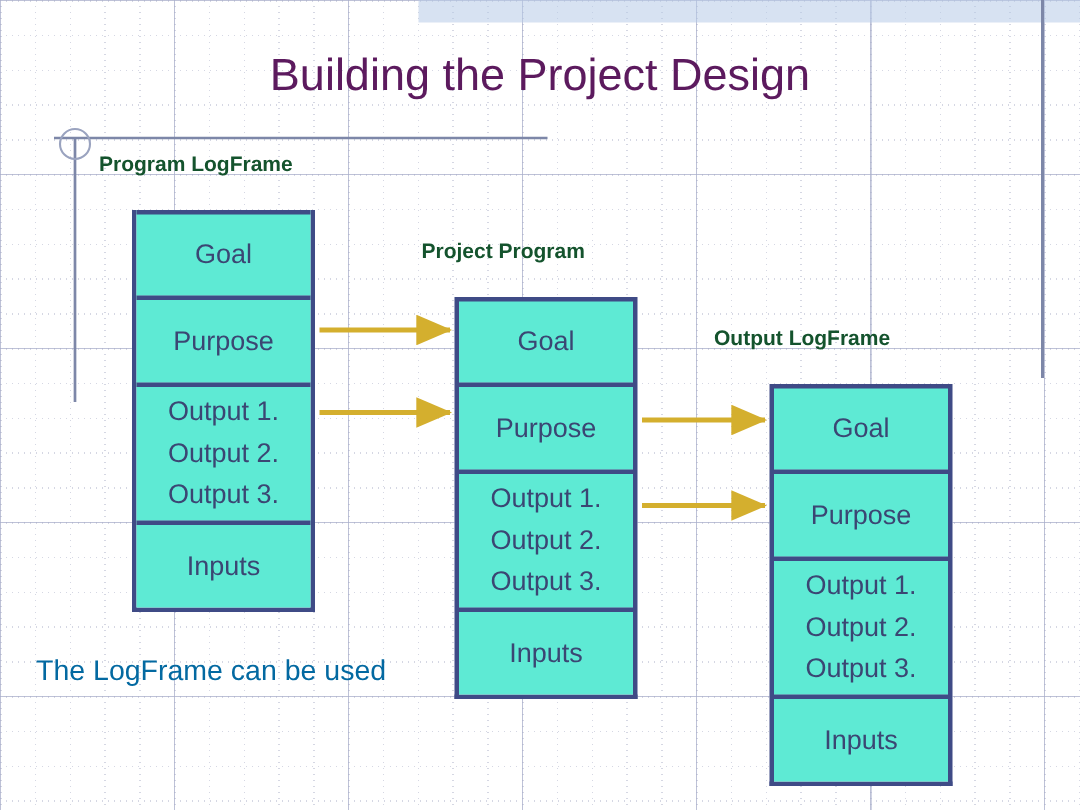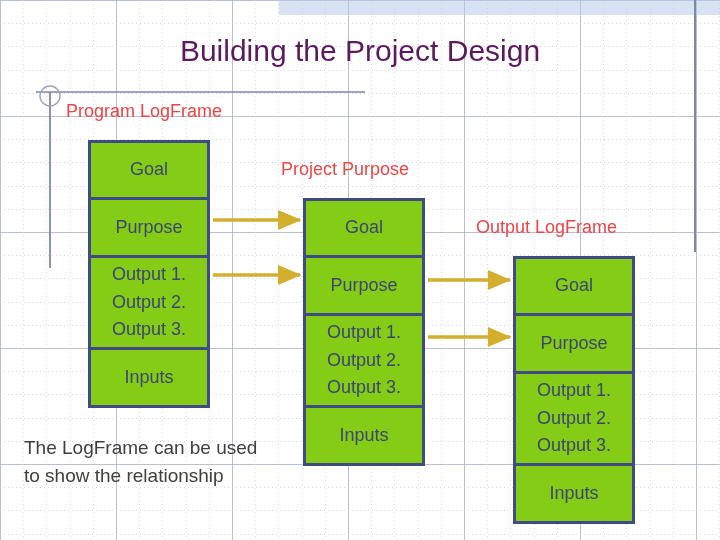--- a/index.html
+++ b/index.html
@@ -88,35 +88,36 @@
     text-align: center;
     font-size: 30px;
     color: #5c1a5e;
     letter-spacing: 0px;
     white-space: nowrap;
   }
 
   
   .frame-heading {
     position: absolute;
-    font-size: 18px;
-    color: #ef4444;
+    font-size: 14px;
+    color: #14532d;
     white-space: nowrap;
+    font-weight: bold;
   }
   .logframe {
     position: absolute;
     box-sizing: border-box;
     background-color: #ffffff;
     border: 3px solid #3f4b86;
     border-top-width: 0;
   }
   .lf-cell {
     box-sizing: border-box;
     border-top: 3px solid #3f4b86;
-    background-color: #84cc16;
+    background-color: #5eead4;
     display: flex;
     flex-direction: column;
     align-items: center;
     justify-content: center;
     font-size: 18px;
     color: #3b4673;
     line-height: 1.55;
   }
   .lf-cell span { white-space: nowrap; }
 
@@ -141,21 +142,21 @@
     width: 720px; height: 540px;
     pointer-events: none;
   }
 
   
   #body-caption {
     position: absolute;
     left: 24px; top: 434px;
     width: 490px;
     font-size: 19px;
-    color: #404040;
+    color: #0369a1;
     line-height: 1.45;
   }
   #body-caption div { white-space: nowrap; }
 </style>
 </head>
 <body>
 
 <div id="grid-background"></div>
 <div id="grid-major"></div>
 <div id="top-band"></div>
@@ -181,21 +182,21 @@
   <div class="lf-cell outputs">
     <span>Output 1.</span>
     <span>Output 2.</span>
     <span>Output 3.</span>
   </div>
   <div class="lf-cell inputs">
     <span>Inputs</span>
   </div>
 </div>
 
-<div class="frame-heading" id="heading-project">Project Purpose</div>
+<div class="frame-heading" id="heading-project">Project Program</div>
 
 <div class="logframe" id="frame-project">
   <div class="lf-cell goal">
     <span>Goal</span>
   </div>
   <div class="lf-cell purpose">
     <span>Purpose</span>
   </div>
   <div class="lf-cell outputs">
     <span>Output 1.</span>
@@ -235,14 +236,13 @@
   <g stroke="#D4AF2E" stroke-width="3.4" fill="none" marker-end="url(#arrowhead)">
     <line x1="213" y1="220" x2="300" y2="220"></line>
     <line x1="213" y1="275" x2="300" y2="275"></line>
     <line x1="428" y1="280" x2="510" y2="280"></line>
     <line x1="428" y1="337" x2="510" y2="337"></line>
   </g>
 </svg>
 
 <div id="body-caption">
   <div>The LogFrame can be used</div>
-  <div>to show the relationship</div>
 </div>
 
 </body></html>

